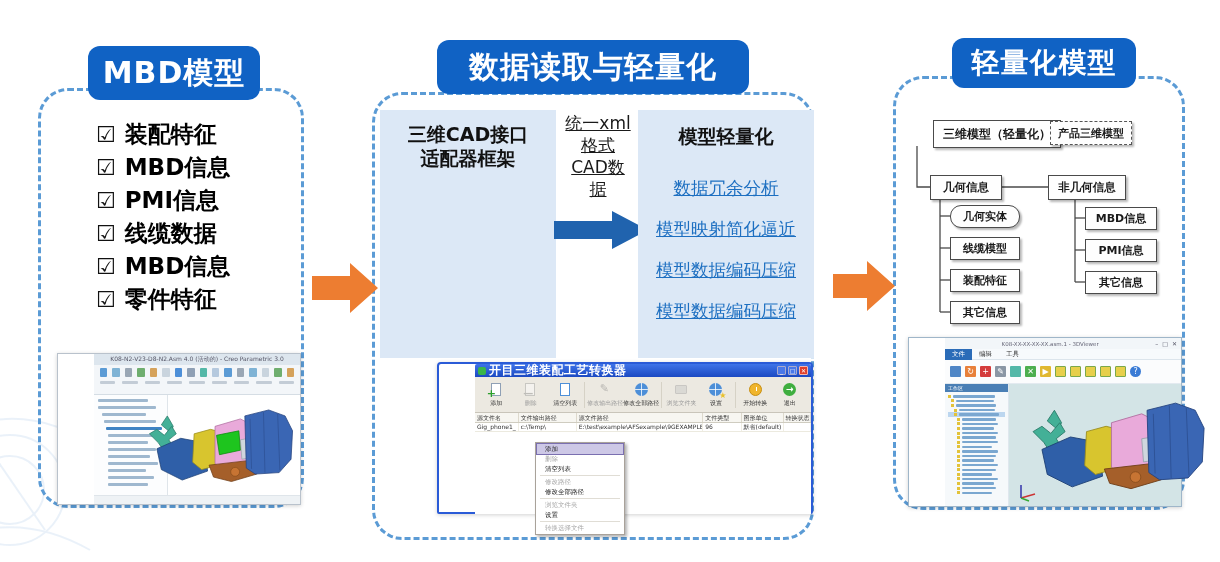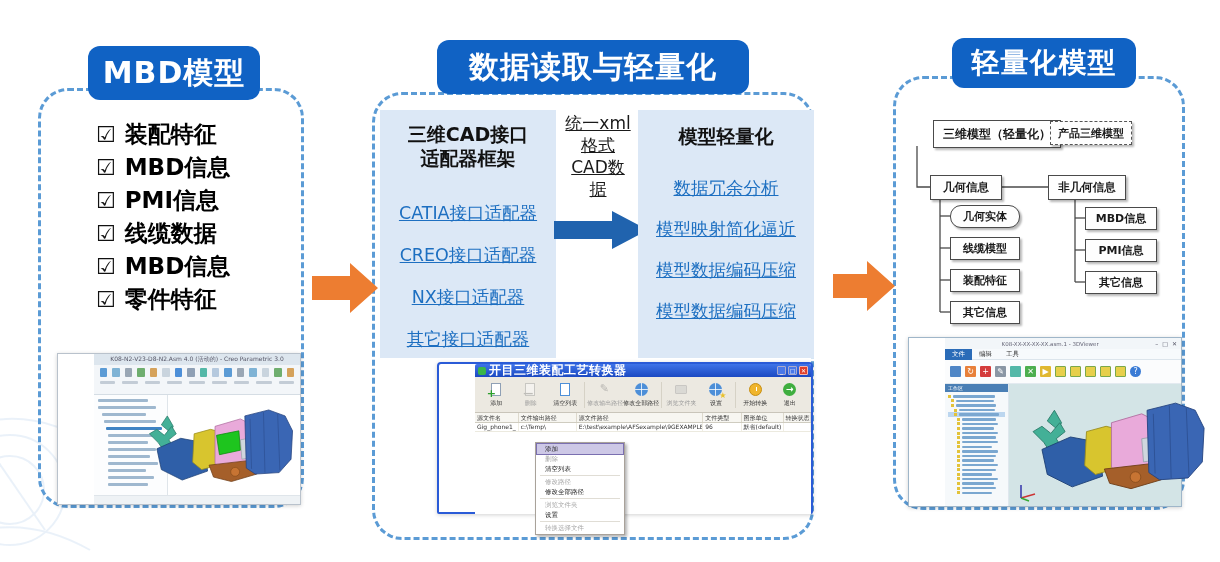--- a/index.html
+++ b/index.html
@@ -231,26 +231,20 @@
   </svg>
 
   <div class="panel" style="left:372px;top:92px;width:442px;height:448px;"></div>
   <div class="pill" style="left:437px;top:40px;width:312px;height:54px;font-size:30px;">
     <span>数据读取与轻量化</span>
   </div>
 
   <div class="subbox" style="left:380px;top:110px;width:176px;height:248px;padding-top:12px;">
     <div class="bt">三维CAD接口</div>
     <div class="bt">适配器框架</div>
-    <div style="margin-top:22px;">
-      <div class="blue-item" style="height:42px;line-height:42px">CATIA接口适配器</div>
-      <div class="blue-item" style="height:42px;line-height:42px">CREO接口适配器</div>
-      <div class="blue-item" style="height:42px;line-height:42px">NX接口适配器</div>
-      <div class="blue-item" style="height:42px;line-height:42px">其它接口适配器</div>
-    </div>
   </div>
 
   <div class="xmlcol" style="left:552px;top:112px;width:92px;">
     <div>统一xml</div>
     <div>格式</div>
     <div>CAD数</div>
     <div>据</div>
   </div>
 
   <svg class="bluearrow" style="left:554px;top:211px" width="94" height="38" viewBox="0 0 94 38">

